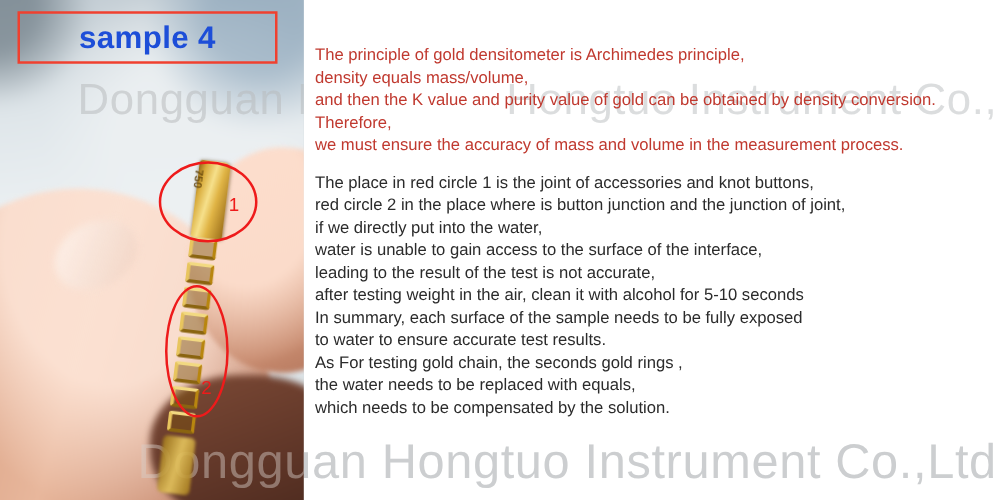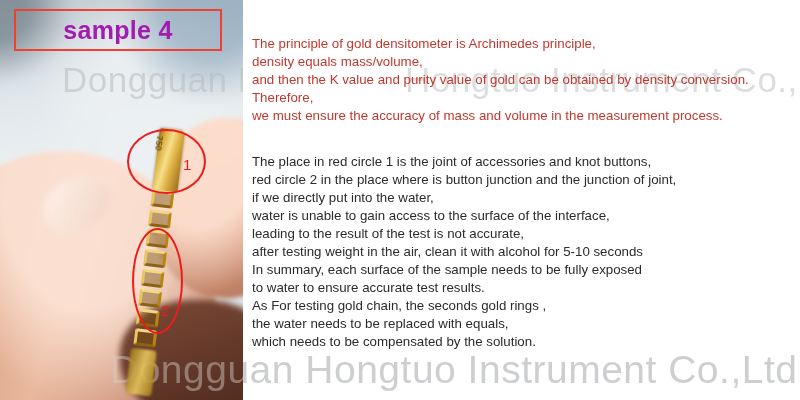--- a/index.html
+++ b/index.html
@@ -131,35 +131,35 @@
 
   
   .sample-box {
     position:absolute; left:14px; top:9px;
     width:208px; height:42px;
     border:2.6px solid #f0402f;
     background:transparent;
     display:flex; align-items:center; justify-content:center;
   }
   .sample-box span {
-    color:#a21caf;
+    color:#1d4ed8;
     font-size:25px;
     font-weight:600;
     letter-spacing:.3px;
     white-space:nowrap;
   }
 
   
   .textcol {
     position:absolute; left:252px; top:0;
     width:548px; height:400px;
   }
   .para { position:absolute; left:0; width:548px; }
   #para1 { top:35px; color:#c0392f; }
-  #para2 { top:153px; color:#2b2b2b; }
+  #para2 { top:137px; color:#2b2b2b; }
   .para p {
     font-size:13.3px;
     line-height:18px;
     white-space:nowrap;
   }
 
   
   .watermark {
     position:absolute;
     color:#b9bcbe;

